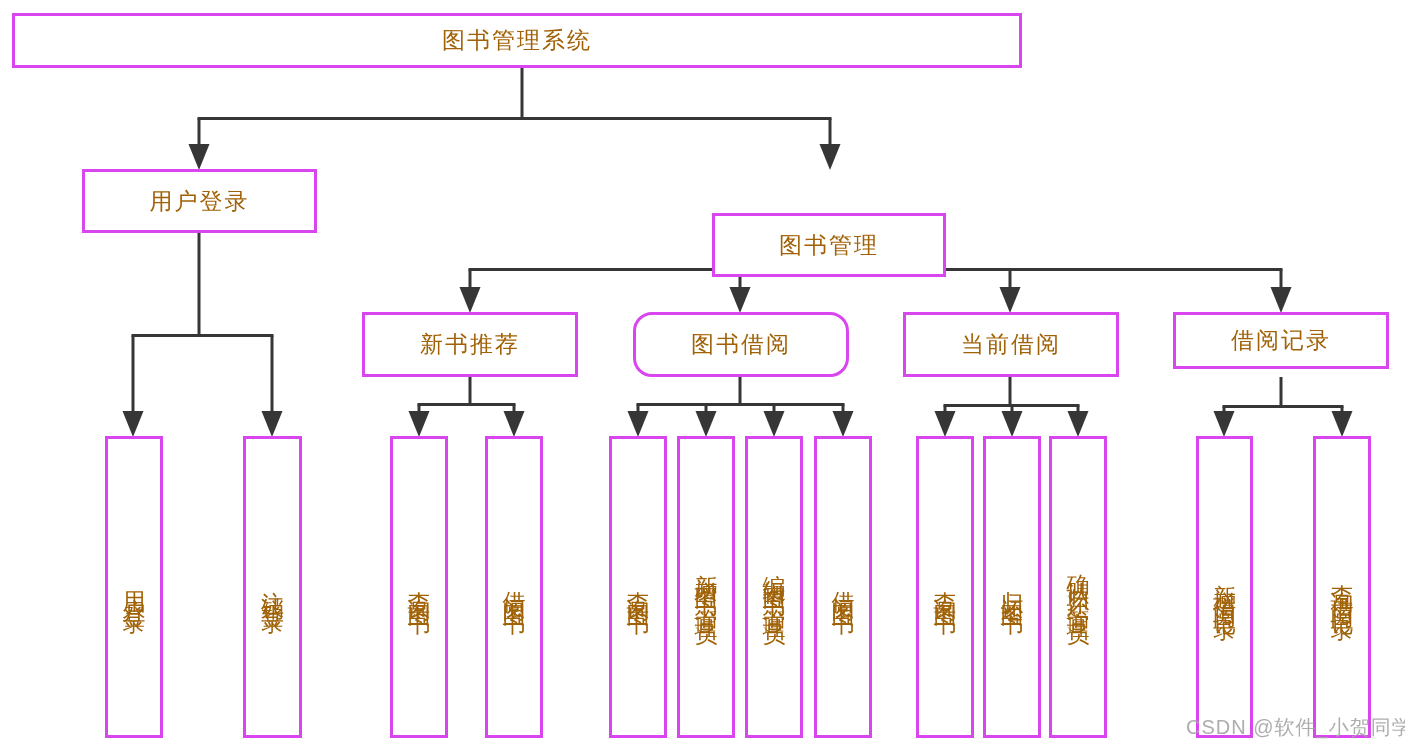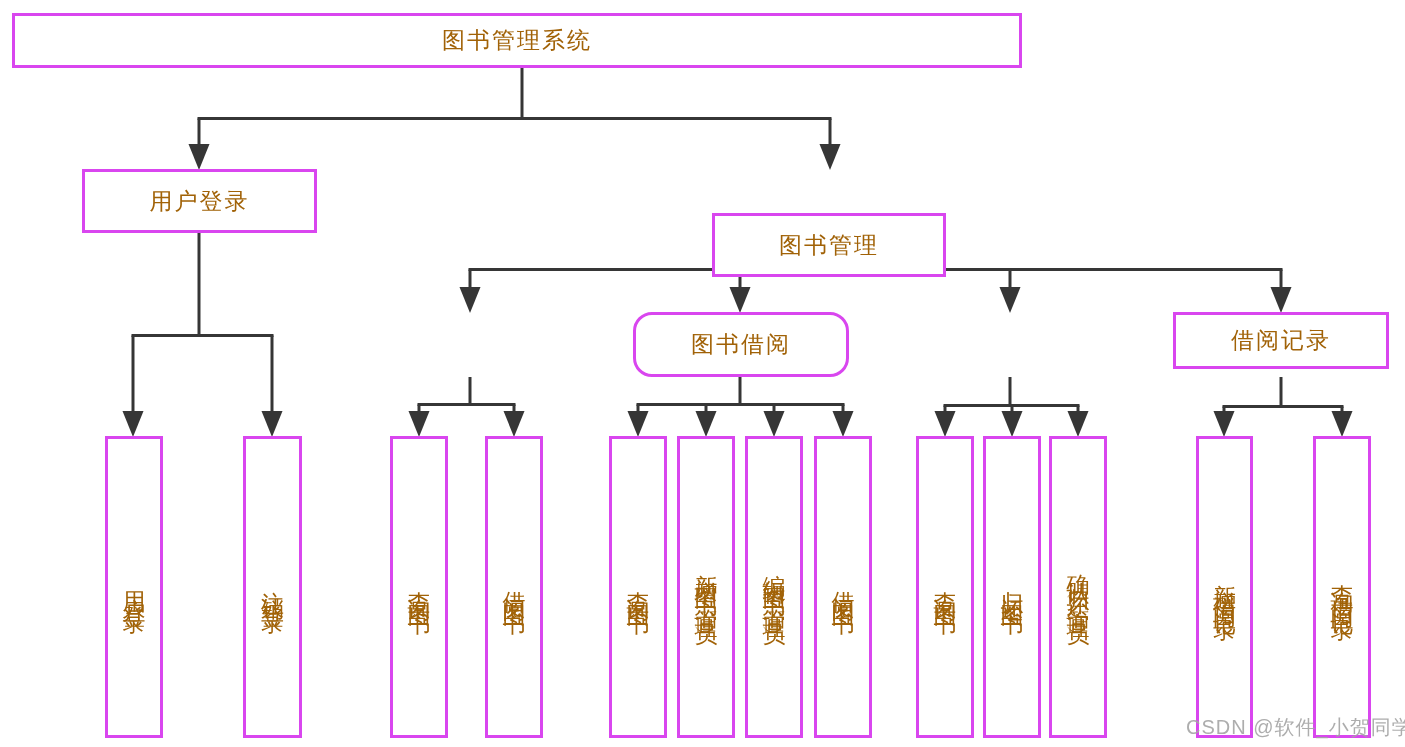--- a/index.html
+++ b/index.html
@@ -122,21 +122,23 @@
       <line x1="1342" y1="406.5" x2="1342" y2="417"></line>
       <polygon points="1331.5,411 1352.5,411 1342,437" stroke="none"></polygon>
     </g>
   </svg>
 
   <div class="box h-box" style="left:12px; top:13px; width:1010px; height:55px;">图书管理系统</div>
 
   <div class="box h-box" style="left:82px; top:169px; width:235px; height:64px;">用户登录</div>
   <div class="box h-box" style="left:712px; top:169px; width:234px; height:64px;margin-top:44px;">图书管理</div>
 
+  <div class="box h-box" style="left:362px; top:312px; width:216px; height:65px;">新书推荐</div>
   <div class="box h-box" style="left:633px; top:312px; width:216px; height:65px;border-radius:19px;">图书借阅</div>
+  <div class="box h-box" style="left:903px; top:312px; width:216px; height:65px;">当前借阅</div>
   <div class="box h-box" style="left:1173px; top:312px; width:216px; height:57px;">借阅记录</div>
 
   <div class="box v-box" style="left:105px; top:436px; width:58px; height:302px;">用户登录</div>
   <div class="box v-box" style="left:243px; top:436px; width:59px; height:302px;">注销登录</div>
 
   <div class="box v-box" style="left:390px; top:436px; width:58px; height:302px;">查询图书</div>
   <div class="box v-box" style="left:485px; top:436px; width:58px; height:302px;">借阅图书</div>
 
   <div class="box v-box" style="left:609px; top:436px; width:58px; height:302px;">查询图书</div>
   <div class="box v-box" style="left:677px; top:436px; width:58px; height:302px;">新增图书（管理员）</div>

